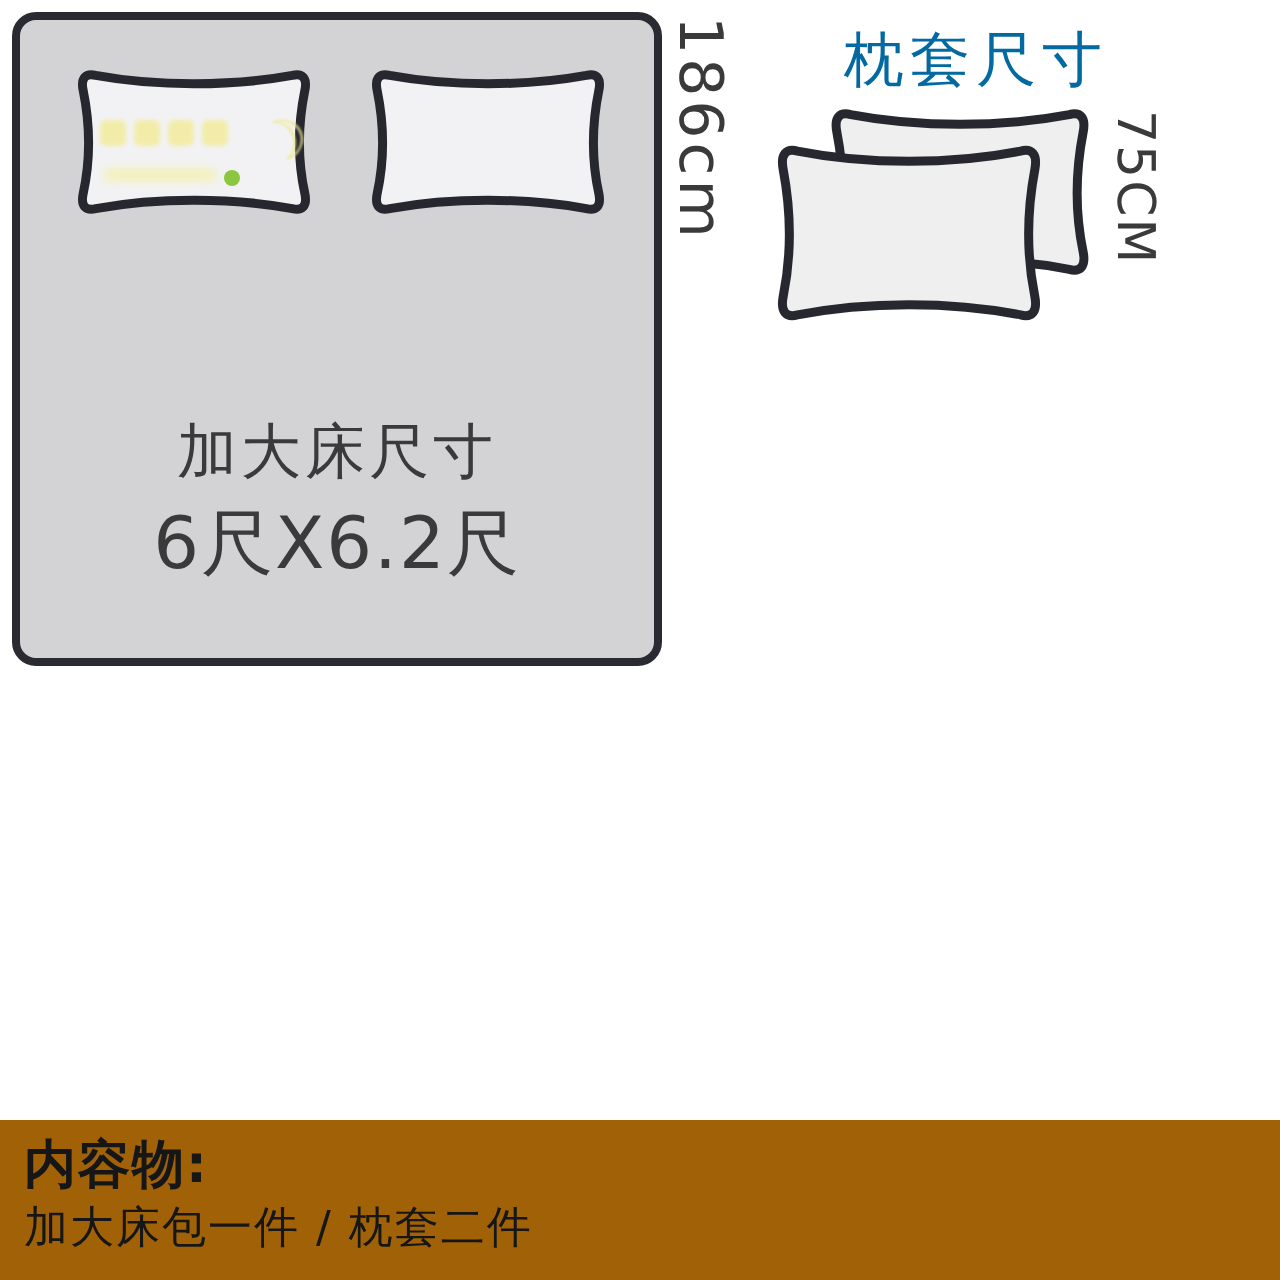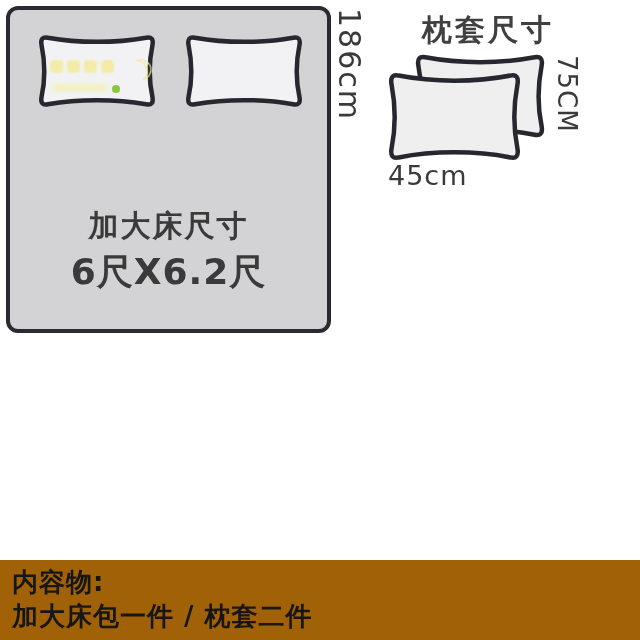--- a/index.html
+++ b/index.html
@@ -17,36 +17,36 @@
     background:#d3d3d5;border:4px solid #2a2a32;border-radius:12px;
   }
   .pillow-svg{position:absolute;display:block;}
   .pillow-svg path{fill:#f2f2f4;stroke:#27272f;stroke-width:4.5;stroke-linejoin:round;stroke-linecap:round;vector-effect:non-scaling-stroke;}
   .pc-svg path{fill:#efefef;}
   .bed-pillow-left{left:24px;top:24px;width:126px;height:74px;}
   .bed-pillow-right{left:171px;top:24px;width:126px;height:74px;}
 
   .bed-title{
     position:absolute;left:0;width:100%;text-align:center;
-    color:#3a3a3a;font-weight:bold;letter-spacing:2px;
+    color:#3a3a3a;font-weight:normal;letter-spacing:2px;
   }
   .bed-title-1{top:196px;font-size:30px;}
   .bed-title-2{top:238px;font-size:36px;letter-spacing:1px;}
 
   .dim-label{color:#3a3a3a;position:absolute;}
   .bed-height{
     left:332px;top:8px;font-size:30px;
     writing-mode:vertical-rl;letter-spacing:2px;
   }
   .bed-width{left:8px;top:336px;font-size:32px;letter-spacing:2px;}
 
   
   .pc-title{
     position:absolute;left:398px;top:10px;width:180px;text-align:center;
-    font-size:30px;font-weight:bold;color:#404040;letter-spacing:3px;
+    font-size:30px;font-weight:normal;color:#0369a1;letter-spacing:3px;
   }
   .pc-back{left:410px;top:53px;width:140px;height:86px;}
   .pc-front{left:383px;top:71px;width:143px;height:91px;}
   .pc-height{
     left:552px;top:55px;font-size:26px;color:#3a3a3a;
     writing-mode:vertical-rl;letter-spacing:1px;
   }
   .pc-width{left:388px;top:160px;font-size:27px;color:#3a3a3a;letter-spacing:1px;}
 
   
@@ -70,21 +70,21 @@
 
   
   .contents-bar{
     position:absolute;left:0;top:560px;width:640px;height:80px;
     background:#a16207;color:#161616;
   }
   .contents-heading{
     position:absolute;left:12px;top:5px;font-size:26px;font-weight:bold;letter-spacing:1px;
   }
   .contents-items{
-    position:absolute;left:12px;top:39px;font-size:26px;font-weight:bold;letter-spacing:1px;
+    position:absolute;left:12px;top:39px;font-size:22px;font-weight:normal;letter-spacing:1px;
   }
 </style>
 </head>
 <body>
 
 <div class="canvas">
 
   <div class="bed">
 
     <svg class="pillow-svg bed-pillow-left" viewBox="0 0 100 60" preserveAspectRatio="none">
@@ -119,20 +119,19 @@
              C91,24 91,37 94,51 C95,56 93,58 89,57 C65,52.5 35,52.5 11,57
              C7,58 5,56 6,51 C9,37 9,24 6,9 Z"></path>
   </svg>
   <svg class="pillow-svg pc-svg pc-front" viewBox="0 0 100 60" preserveAspectRatio="none">
     <path d="M6,9 C5,4 7,2 11,3 C35,7.5 65,7.5 89,3 C93,2 95,4 94,9
              C91,24 91,37 94,51 C95,56 93,58 89,57 C65,52.5 35,52.5 11,57
              C7,58 5,56 6,51 C9,37 9,24 6,9 Z"></path>
   </svg>
 
   <div class="dim-label pc-height">75CM</div>
-  <div class="dim-label pc-width">45cm</div>
 
   <div class="contents-bar">
     <div class="contents-heading">内容物:</div>
     <div class="contents-items">加大床包一件 / 枕套二件</div>
   </div>
 
 </div>
 
 </body></html>

